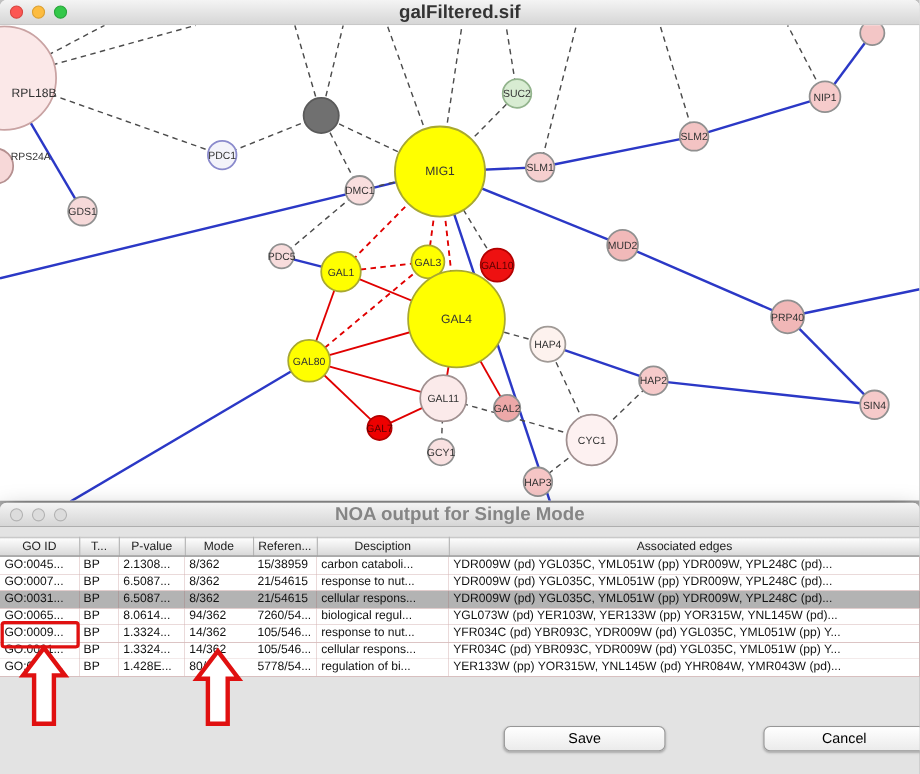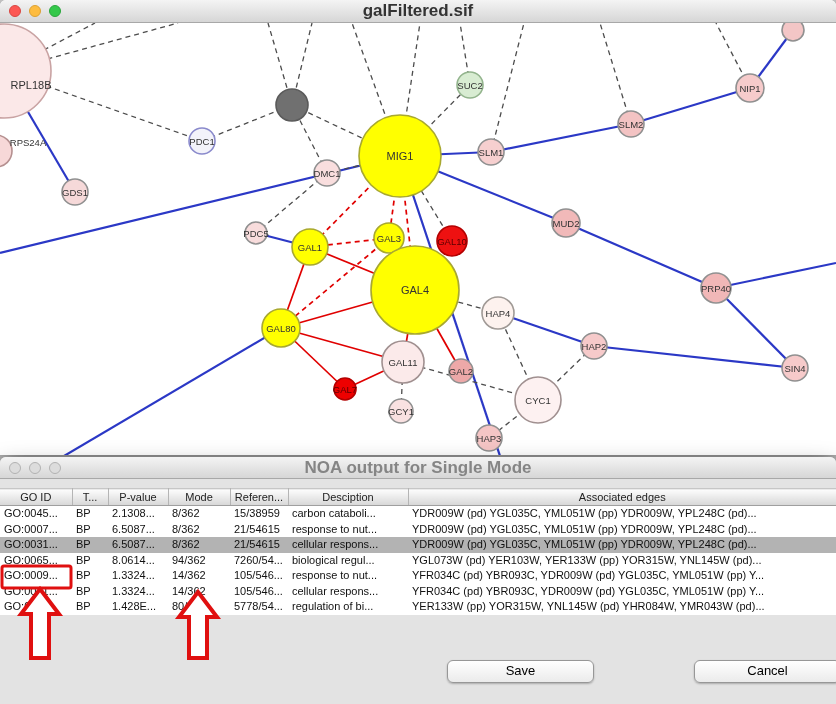--- a/index.html
+++ b/index.html
@@ -45,21 +45,21 @@
   }
   #noa-table tr.selected td { background:#b3b3b3; }
 
   .aqua-button {
     position:absolute; width:145px; height:21px; border-radius:6px;
     background:linear-gradient(#ffffff,#ebebeb); border:1px solid #979797;
     font-size:13px; line-height:20px; text-align:center; color:#000;
     box-shadow:0 1px 2px rgba(0,0,0,.25); cursor:default;
     font-family:"Liberation Sans", sans-serif;
   }
-  #save-button { left:447px; top:203px; }
+  #save-button { left:458px; top:203px; }
   #cancel-button { left:694px; top:203px; }
 
   #annotations { position:absolute; left:0; top:0; width:836px; height:704px; pointer-events:none; z-index:30; }
 </style>
 </head>
 <body>
 
 <div class="window" id="graph-window">
   <div class="titlebar">
     <div class="lights">

